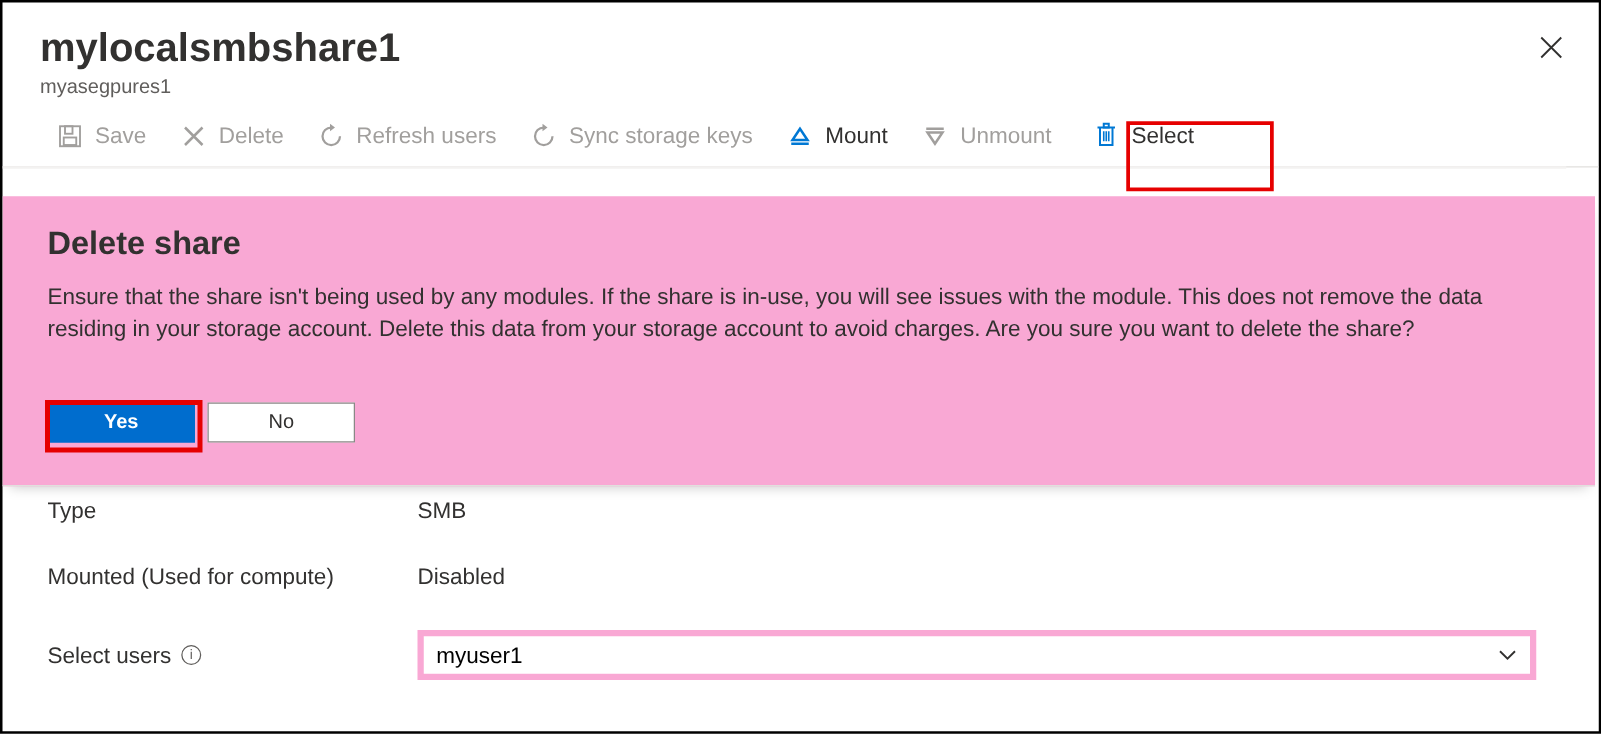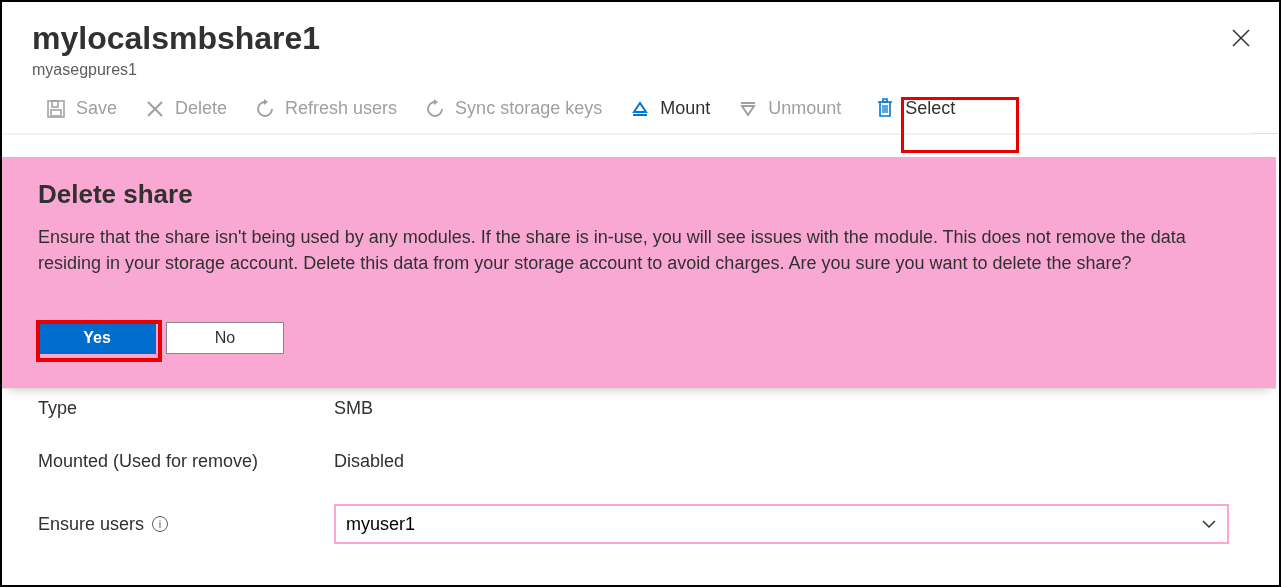--- a/index.html
+++ b/index.html
@@ -29,21 +29,21 @@
   .btn { width:118px; height:32px; font-size:16px; display:flex; align-items:center; justify-content:center; cursor:pointer; }
   .btn-yes{ background:#006dce; color:#fff; border:1px solid #006dce; font-weight:600; }
   .hlite-yes{ position:absolute; border:4px solid #e60000; pointer-events:none; left:34px; bottom:26px; width:126px; height:42px;}
   .btn-no { background:#fff; color:#323130; border:1px solid #8a8886;}
 
   .detail-area{ position:absolute; left:0; right:0; top:396px; padding:0 46px 0 36px;}
   .row{ display:flex; align-items:center; margin-bottom:32px;}
   .row .label{ width:296px; font-size:18px; color:#323130; display:flex; align-items:center; gap:8px;}
   .row .value{ font-size:18px; color:#323130;}
   .info-icon{ width:16px; height:16px; border:1px solid #605e5c; border-radius:50%; display:inline-flex; align-items:center; justify-content:center; font-size:11px; color:#605e5c;}
-  .select-box{ flex:1; display:flex; align-items:center; justify-content:space-between; height:40px; border:2px solid #f9a8d4; padding:0 10px; font-size:18px; cursor:pointer; margin-right:4px;}
+  .select-box{ flex:1; display:flex; align-items:center; justify-content:space-between; height:40px; border:5px solid #f9a8d4; padding:0 10px; font-size:18px; cursor:pointer; margin-right:4px;}
 
   svg{ display:block; }
 </style>
 </head>
 <body>
 
 <div class="header">
   <div class="title">mylocalsmbshare1</div>
   <div class="subtitle">myasegpures1</div>
   <div class="close-x">
@@ -117,26 +117,26 @@
   </div>
   <div class="hlite-yes"></div>
 </div>
 
 <div class="detail-area">
   <div class="row">
     <div class="label">Type</div>
     <div class="value">SMB</div>
   </div>
   <div class="row">
-    <div class="label">Mounted (Used for remove)</div>
+    <div class="label">Mounted (Used for compute)</div>
     <div class="value">Disabled</div>
   </div>
   <div class="row">
     <div class="label">
-      <span>Ensure users</span>
+      <span>Select users</span>
       <span class="info-icon">i</span>
     </div>
     <div class="select-box">
       <span>myuser1</span>
       <svg width="16" height="16" viewBox="0 0 16 16">
           <path d="M2 5 L8 11 L14 5" fill="none" stroke="#323130" stroke-width="1.5"></path>
         </svg>
     </div>
   </div>
 </div>

